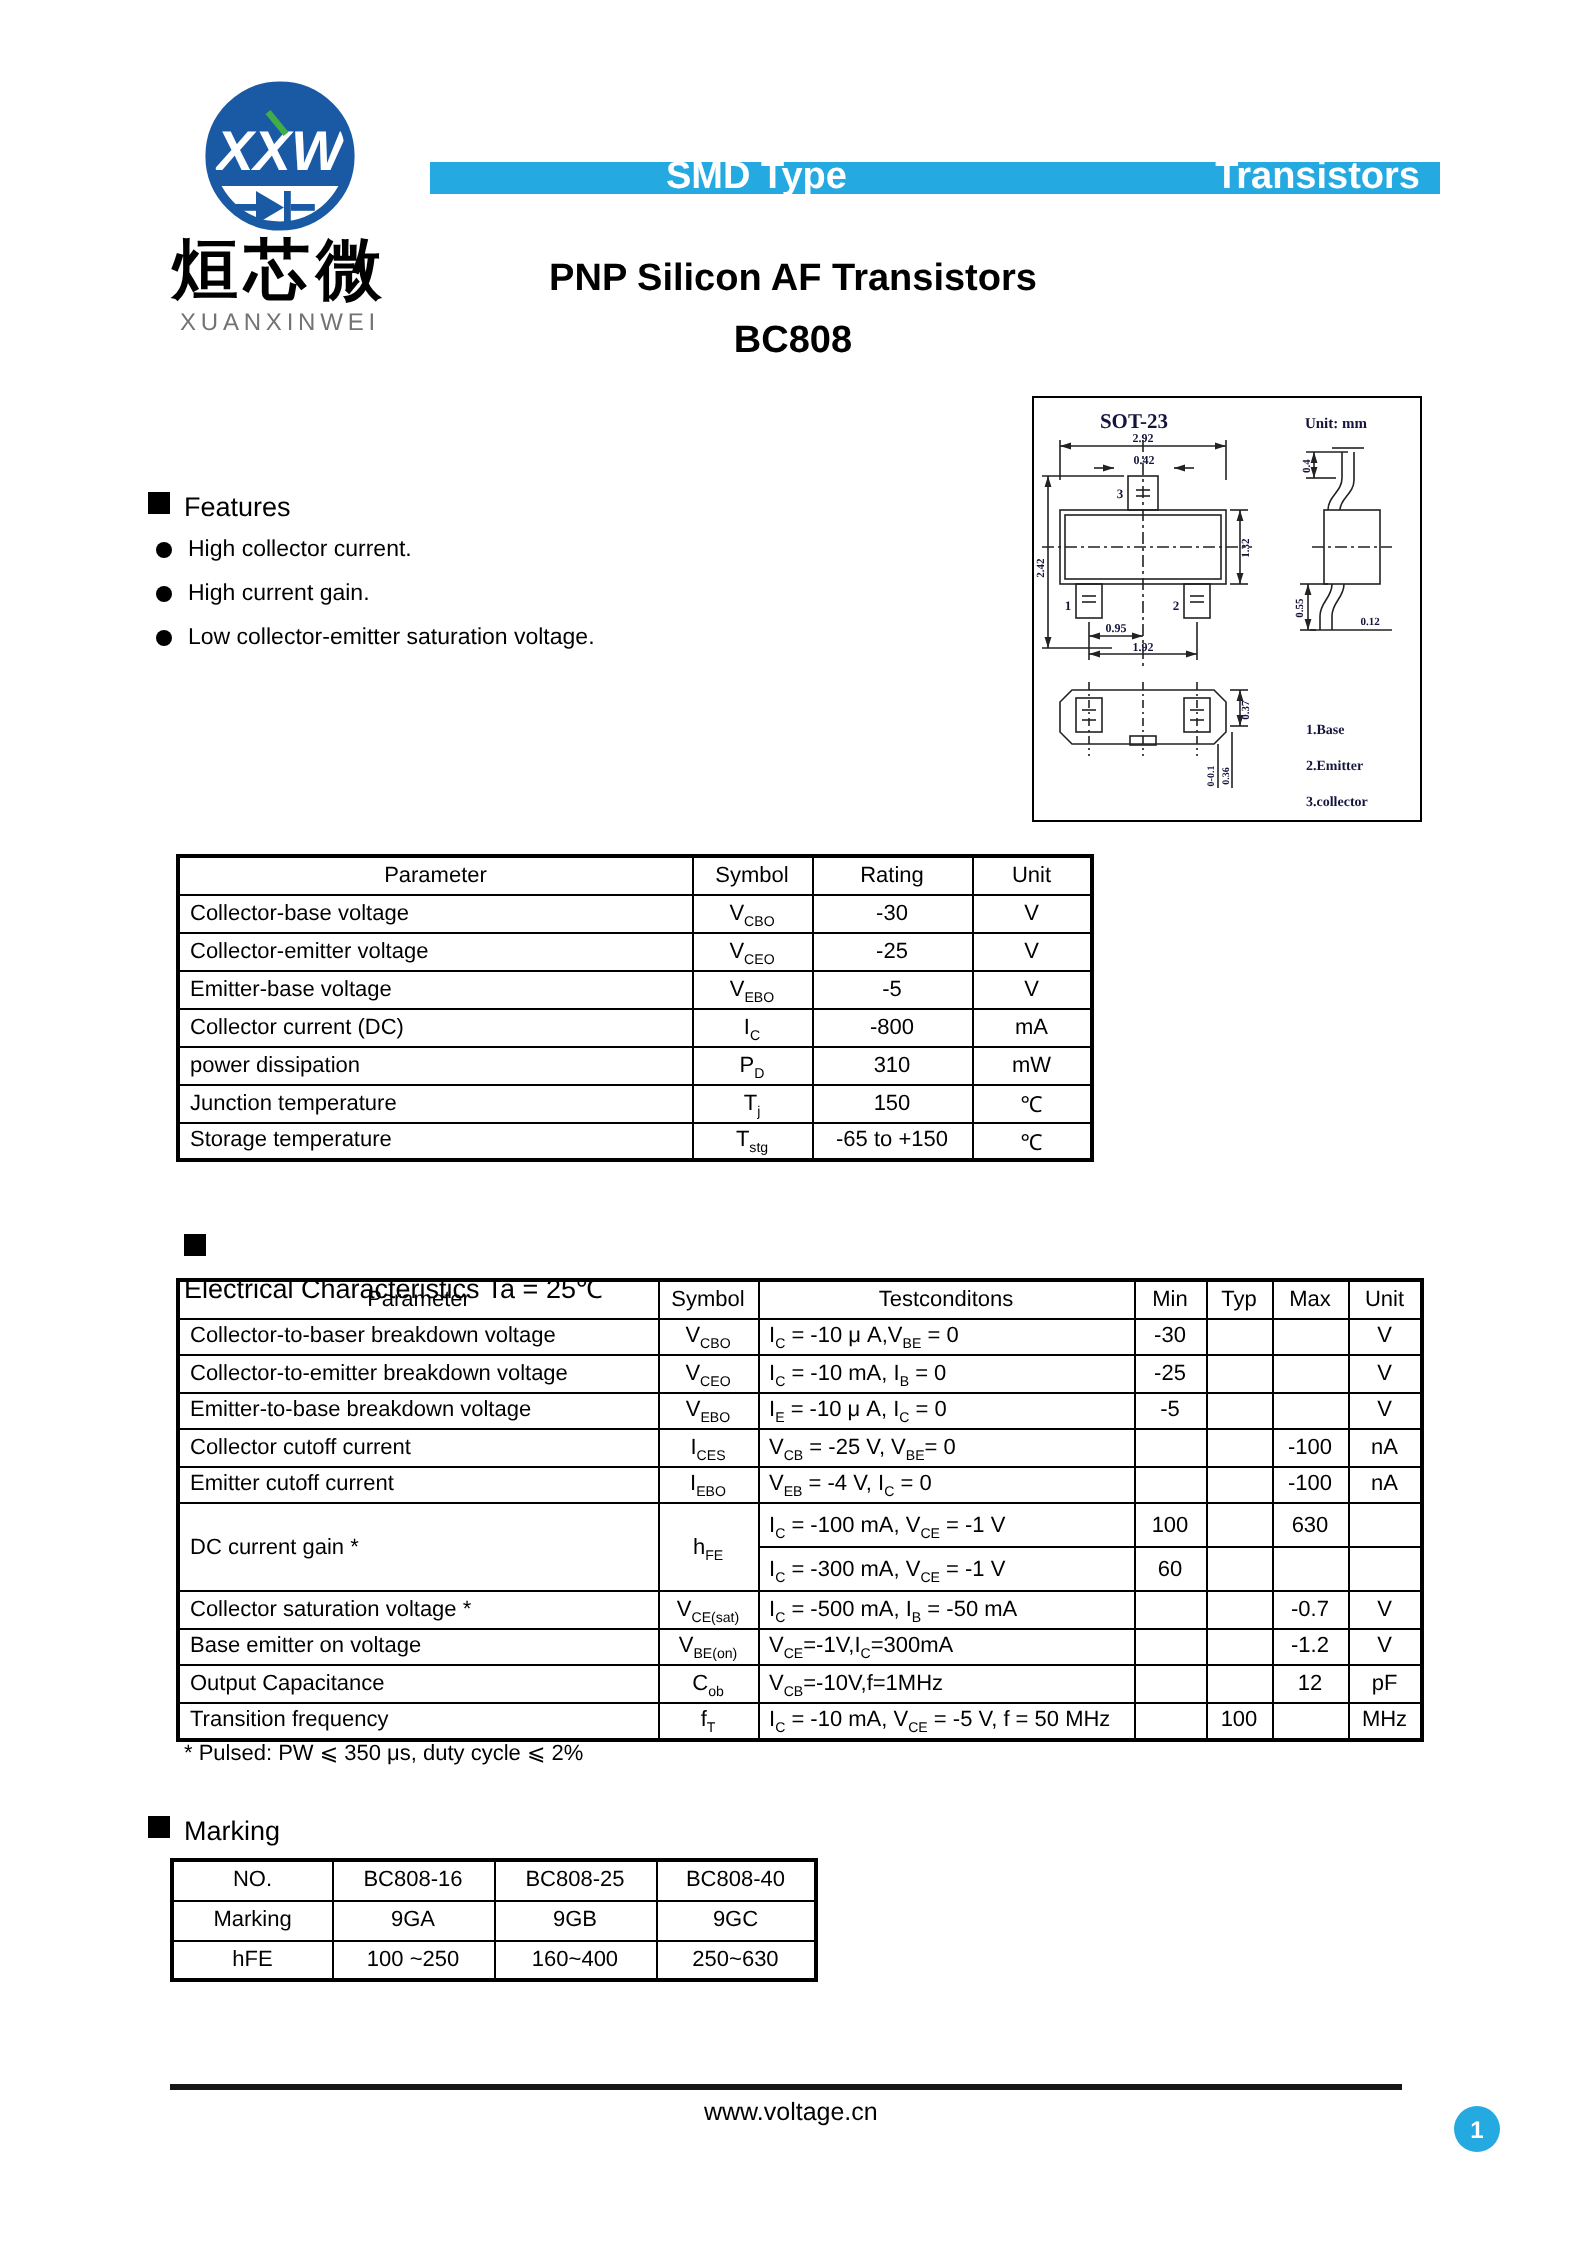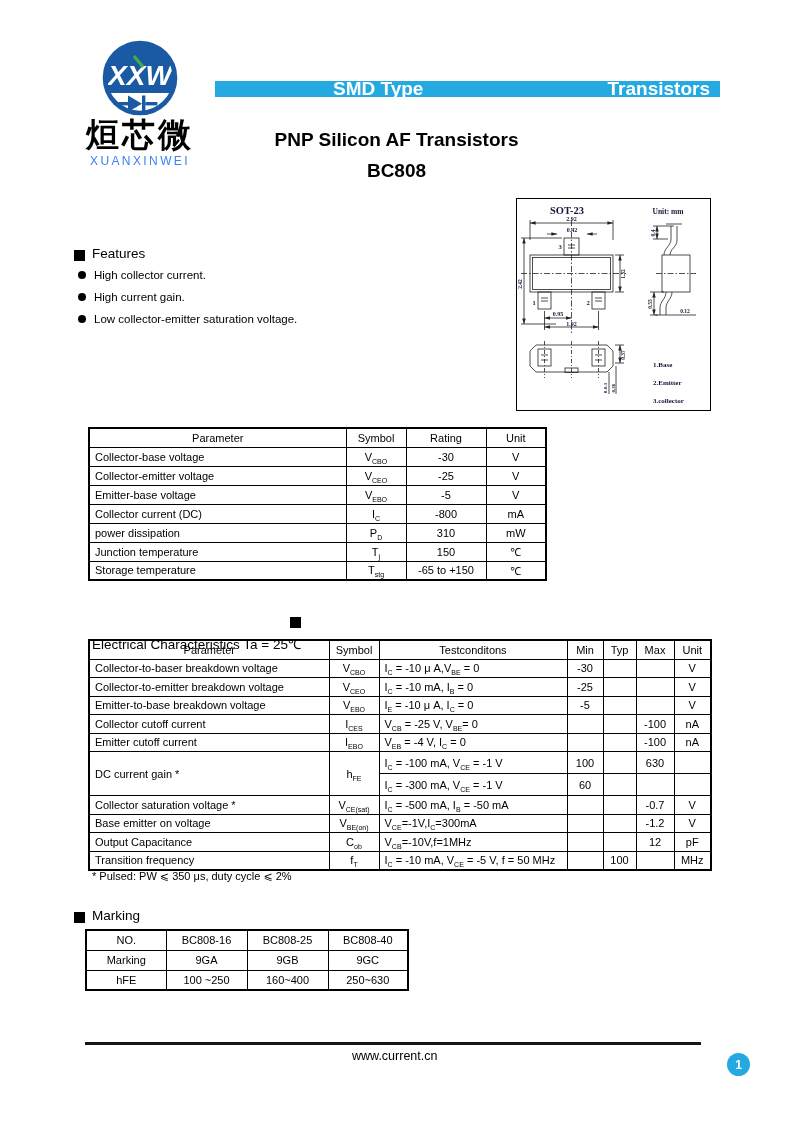--- a/index.html
+++ b/index.html
@@ -5,33 +5,33 @@
   * { box-sizing: border-box; }
   html,body { margin:0; padding:0; background:#e8e8e8; }
   .page {
     position:relative; width:793px; height:1122px; margin:0 auto;
     background:#fff; font-family:"Liberation Sans", sans-serif; color:#000;
     overflow:hidden;
   }
   
   .logo { position:absolute; left:78px; top:40px; width:124px; text-align:center; }
   .logo-cn { font-size:33px; font-weight:bold; line-height:1.05; letter-spacing:3px; white-space:nowrap; }
-  .logo-en { font-size:12px; letter-spacing:2.4px; color:#3b82f6; margin-top:1px; white-space:nowrap; }
+  .logo-en { font-size:12px; letter-spacing:2.4px; color:#737373; margin-top:1px; white-space:nowrap; }
   
   .banner {
     position:absolute; left:215px; top:81px; width:505px; height:16px;
     background:var(--accent); color:#fff; font-size:19px; font-weight:bold;
     display:flex; align-items:center; justify-content:space-between;
     padding:0 10px 0 118px;
   }
   .title1,.title2 { position:absolute; left:0; width:793px; text-align:center; font-weight:bold; font-size:19px; }
   .title1 { top:129px; }
   .title2 { top:160px; }
   
-  .section-head { position:absolute; display:flex; align-items:flex-end; gap:7px; font-size:13.5px; }
+  .section-head { position:absolute; display:flex; align-items:flex-start; gap:7px; font-size:13.5px; }
   .sq { width:11px; height:11px; background:#000; flex:0 0 auto; }
   .feature-item { position:absolute; left:78px; display:flex; align-items:center; gap:8px; font-size:11.5px; }
   .dot { width:8px; height:8px; border-radius:50%; background:#000; flex:0 0 auto; }
   
   table.dtable { position:absolute; border-collapse:collapse; table-layout:fixed; font-size:11px; border:2.4px solid #000;padding-left:18px; }
   table.dtable th, table.dtable td {
     border:1.6px solid #000; padding:0 5px; height:19px;
     text-align:center; font-weight:normal; overflow:hidden; white-space:nowrap;
   }
   table.dtable td.param, table.dtable th.param { text-align:left; }
@@ -419,16 +419,16 @@
     <tr>
       <td>hFE</td>
       <td>100 ~250</td>
       <td>160~400</td>
       <td>250~630</td>
     </tr>
   </tbody>
     </table>
 
   <div class="footer-line"></div>
-  <div class="footer-url">www.current.cn</div>
+  <div class="footer-url">www.voltage.cn</div>
   <div class="page-badge">1</div>
 
 </div>
 
 </body></html>

